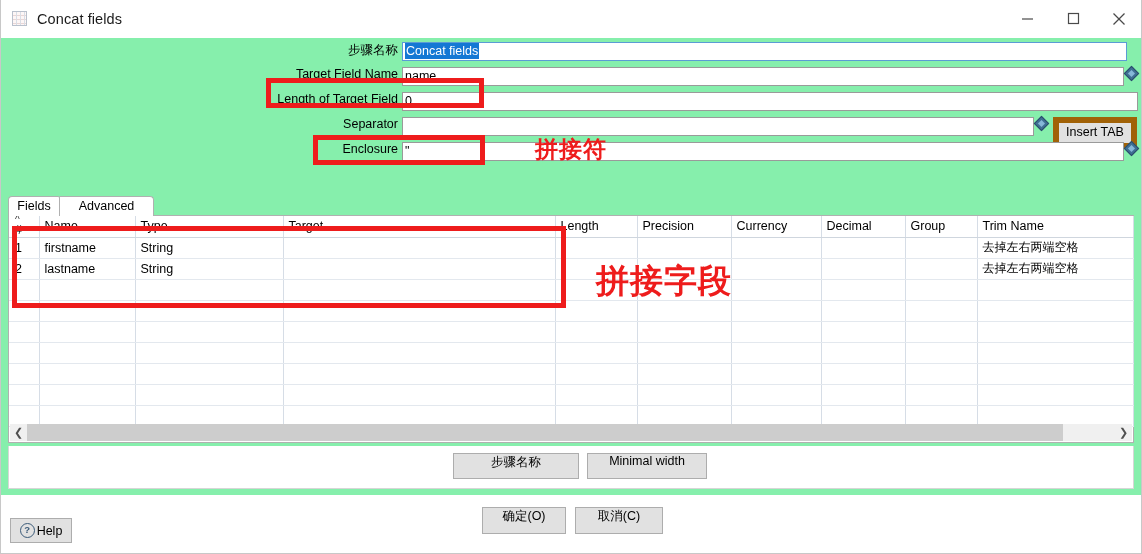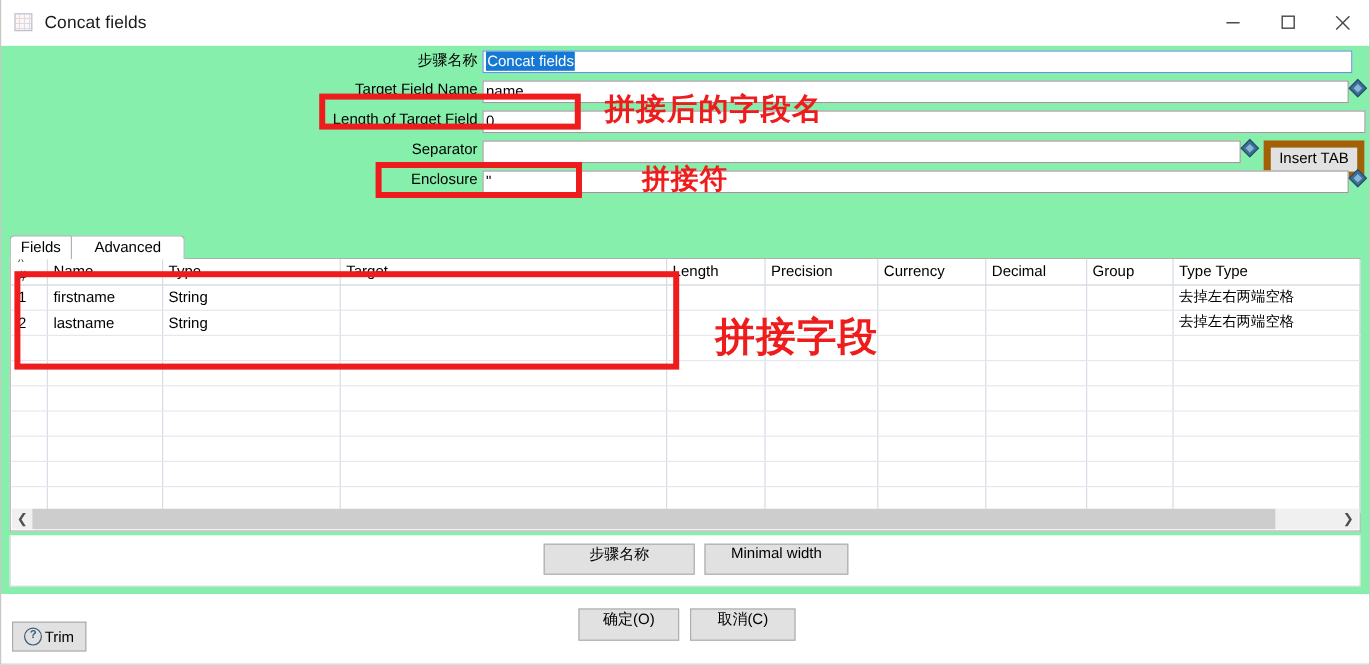--- a/index.html
+++ b/index.html
@@ -507,21 +507,21 @@
             <span class="hdr-hash">#</span>
           </th>
           <th>Name</th>
           <th>Type</th>
           <th>Target</th>
           <th>Length</th>
           <th>Precision</th>
           <th>Currency</th>
           <th>Decimal</th>
           <th>Group</th>
-          <th>Type Type</th>
+          <th>Trim Name</th>
         </tr>
       </thead>
       <tbody>
         <tr>
           <td class="c0">1</td>
           <td>firstname</td>
           <td>String</td>
           <td></td>
           <td></td>
           <td></td>
@@ -638,35 +638,34 @@
   </div>
 
   <div class="mid-bar">
     <div class="btn btn-get-fields">步骤名称</div>
     <div class="btn btn-min-width">Minimal width</div>
   </div>
 
   <div class="footer">
     <div class="btn btn-help">
       <span class="help-icon">?</span>
-      <span>Trim</span>
+      <span>Help</span>
     </div>
     <div class="btn btn-ok">确定(O)</div>
     <div class="btn btn-cancel">取消(C)</div>
   </div>
 
   <div class="statusline">
     <span class="clip">&nbsp;</span>
   </div>
 
   <div class="left-edge"></div>
   <div class="right-edge"></div>
   <div class="bottom-edge"></div>
 
   <div class="anno-box" style="left:266px; top:78px; width:218px; height:30px;"></div>
   <div class="anno-box" style="left:313px; top:135px; width:172px; height:30px;"></div>
   <div class="anno-box" style="left:12px; top:226px; width:554px; height:82px;"></div>
 
-  <div class="anno-text" style="left:504px; top:74px; font-size:25px;">拼接后的字段名</div>
   <div class="anno-text" style="left:535px; top:134px; font-size:23px;">拼接符</div>
   <div class="anno-text" style="left:596px; top:259px; font-size:33px;">拼接字段</div>
 
 </div>
 
 </body></html>

